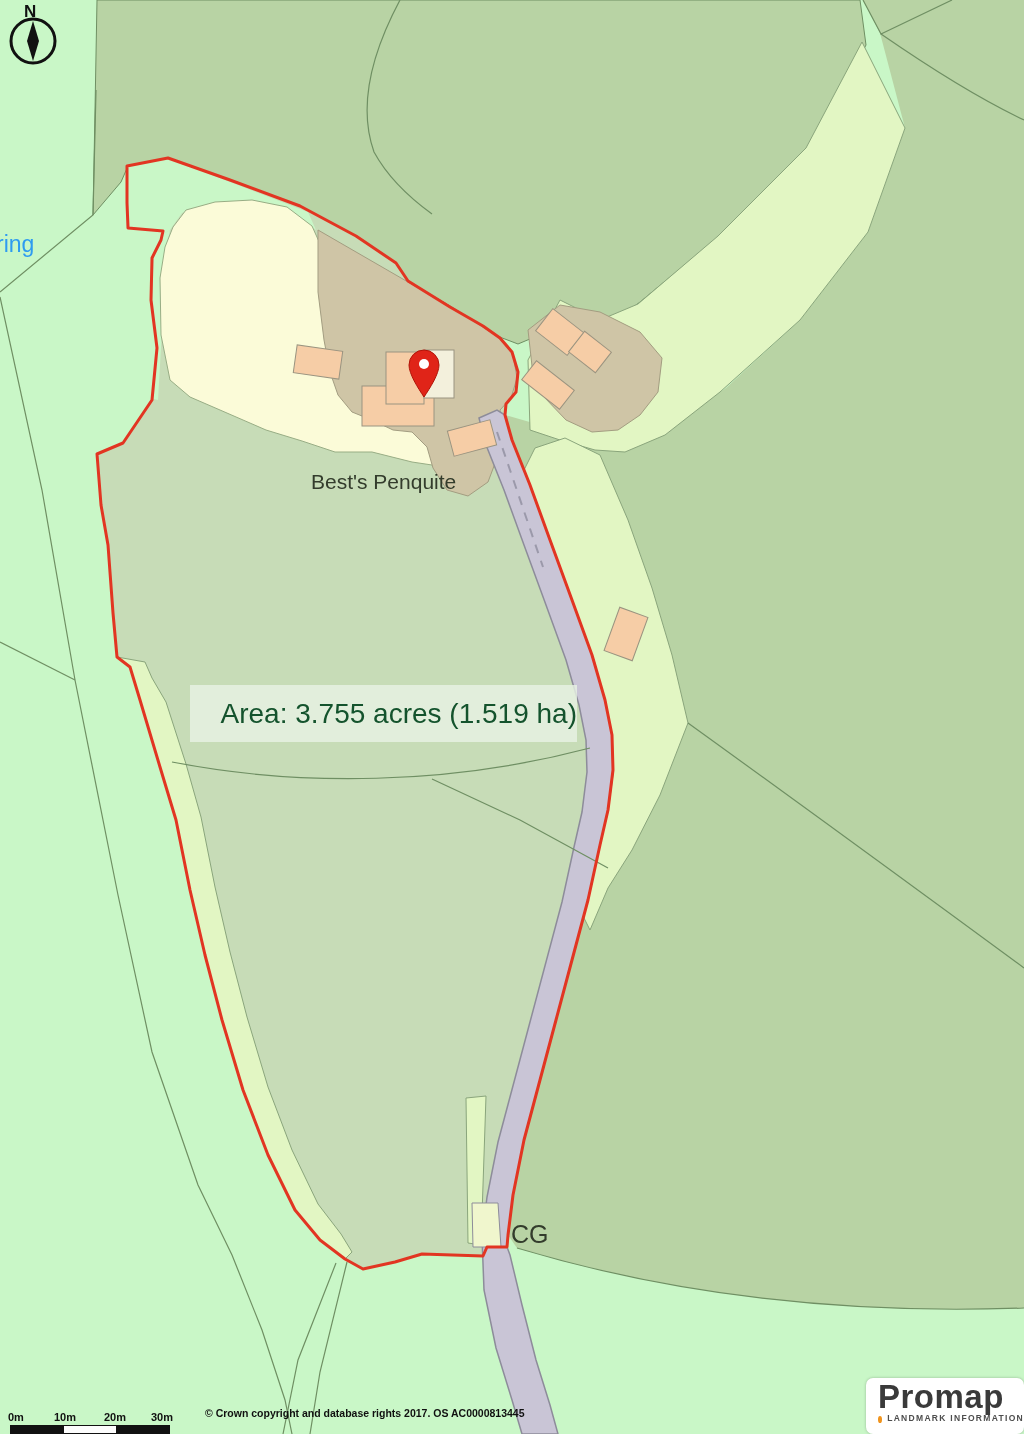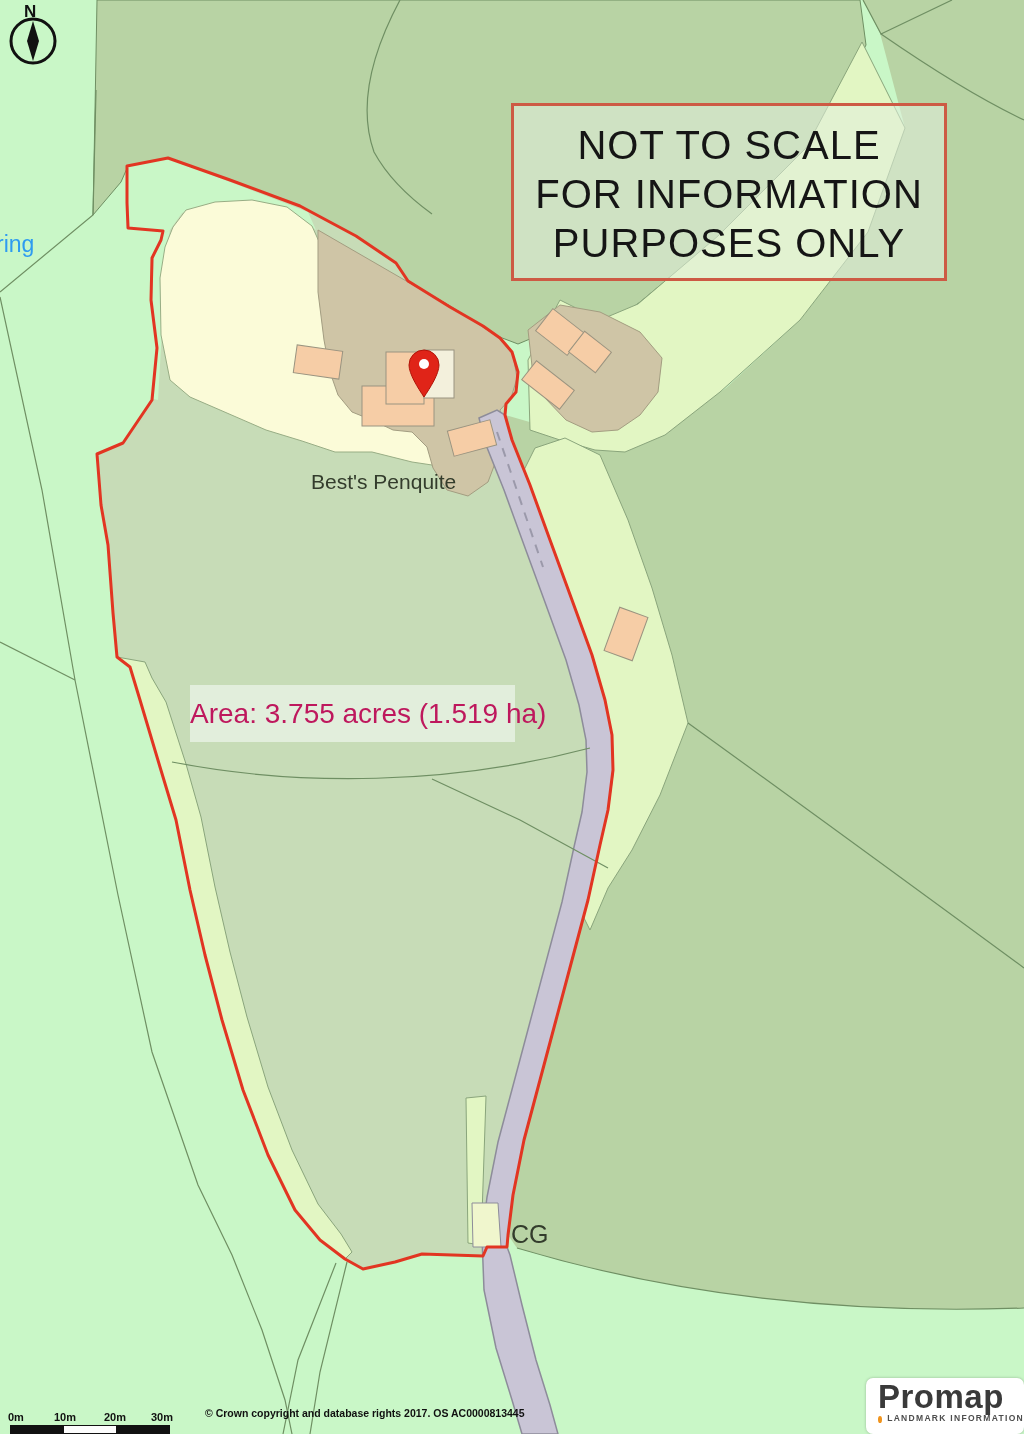--- a/index.html
+++ b/index.html
@@ -37,23 +37,23 @@
 
   #notice-box{
     left:511px;top:103px;width:436px;height:178px;
     border:3px solid var(--notice-border);
     background:var(--notice-fill);
     text-align:center;color:#151515;
     font-size:40px;line-height:49px;letter-spacing:1px;
     padding-top:15px;box-sizing:border-box;
   }
   #area-panel{
-    left:190px;top:685px;width:325px;height:57px;
+    left:190px;top:685px;width:387px;height:57px;
     background:var(--panel-fill);
-    text-align:right;line-height:57px;font-size:28px;color:#be185d;
+    text-align:right;line-height:57px;font-size:28px;color:#14532d;
   }
   #place-label{left:311px;top:470px;font-size:21px;}
   #cg-label{left:511px;top:1220px;font-size:25px;}
 
   .tick{position:absolute;top:1411px;font-size:11px;font-weight:bold;color:#111;}
   #scalebar-bar{
     position:absolute;left:10px;top:1425px;width:158px;height:7px;
     border:1px solid #111;display:flex;box-sizing:content-box;background:#fff;
   }
   #scalebar-bar .seg{flex:1;}
@@ -145,25 +145,20 @@
     <g>
       <path class="pin" d="M424,397 C418,388 409,374 409,365 A15,15 0 1 1 439,365 C439,374 430,388 424,397 Z"></path>
       <circle cx="424" cy="364" r="5" fill="#ffffff"></circle>
     </g>
   </svg>
 
   <div class="overlay" id="north-label">N</div>
 
   <div class="overlay" id="road-name">ring</div>
 
-  <div class="overlay" id="notice-box">
-    <div>NOT TO SCALE</div>
-    <div>FOR INFORMATION</div>
-    <div>PURPOSES ONLY</div>
-  </div>
 
   <div class="overlay map-label" id="place-label">Best's Penquite</div>
 
   <div class="overlay" id="area-panel">
     <span>Area: 3.755 acres (1.519 ha)</span>
   </div>
 
   <div class="overlay map-label" id="cg-label">CG</div>
 
   <div>

